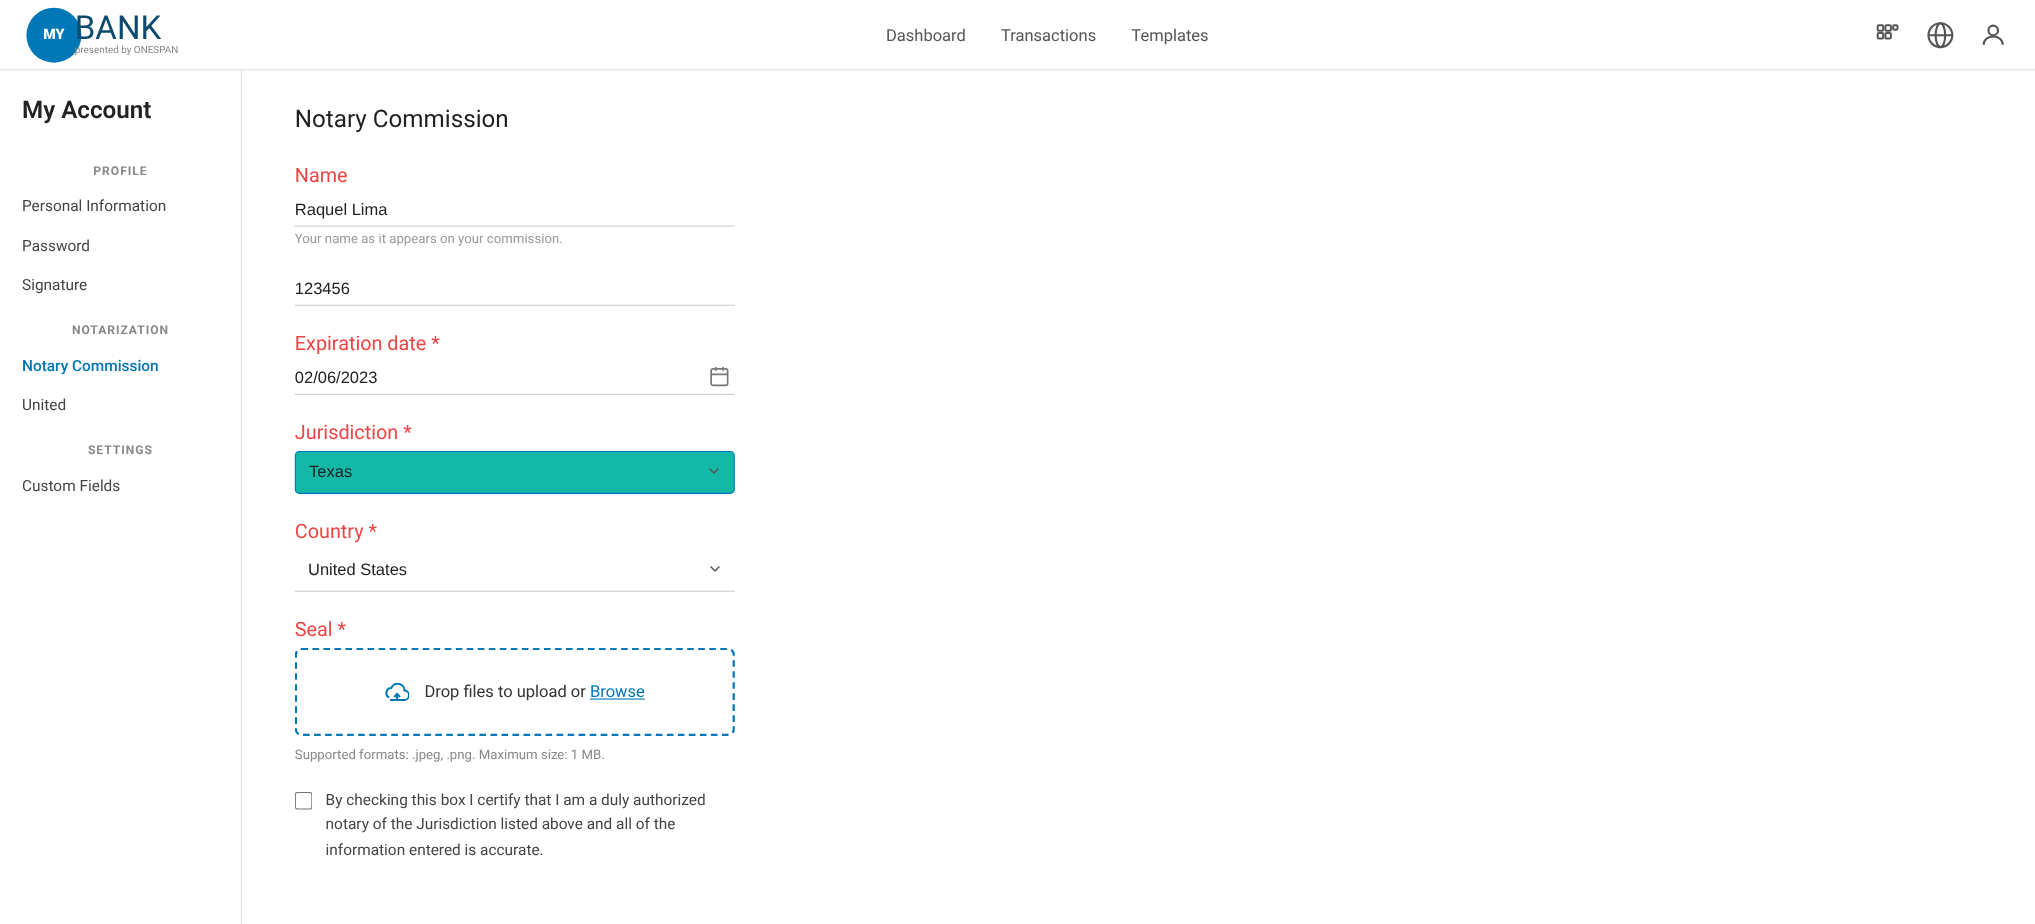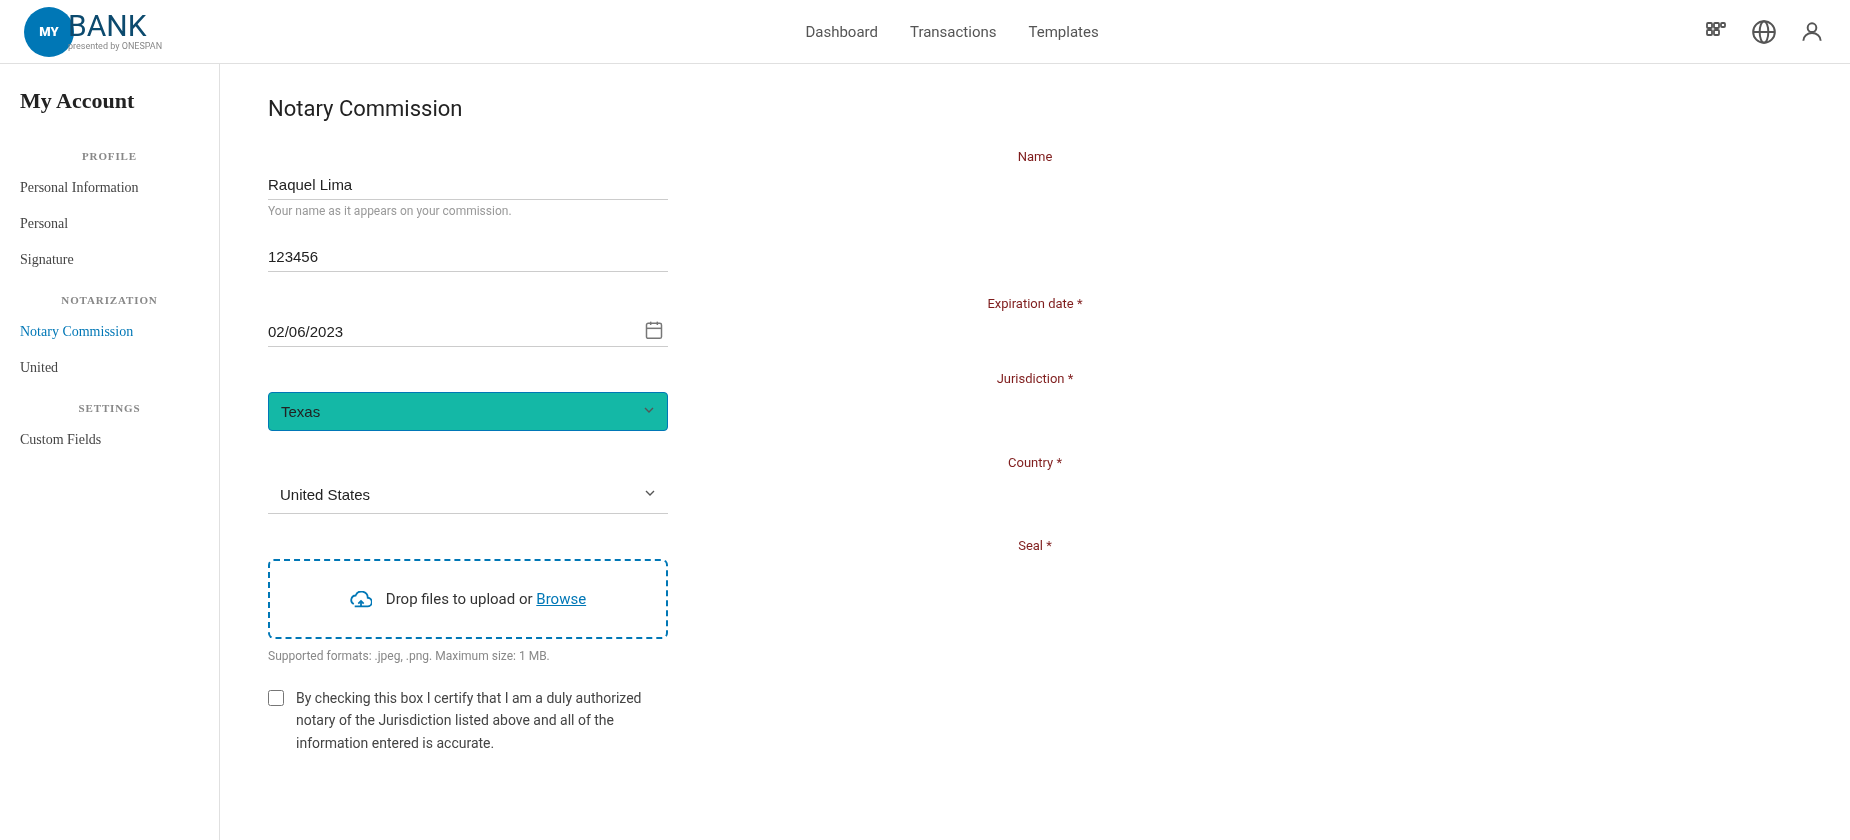--- a/index.html
+++ b/index.html
@@ -83,21 +83,20 @@
       display: flex;
       height: calc(100vh - 64px);
     }
 
     
     .sidebar {
       width: 220px;
       border-right: 1px solid #e0e0e0;
       padding: 24px 0;
       flex-shrink: 0;
-      font-family: Liberation Serif, serif;
     }
     .sidebar-account {
       font-size: 22px;
       font-weight: 600;
       padding: 0 20px 20px 20px;
       color: #222;
     }
     .sidebar-section-label {
       font-size: 11px;
       font-weight: 700;
@@ -129,25 +128,24 @@
       font-weight: 400;
       color: #222;
       margin-bottom: 28px;
     }
 
     
     .form-group {
       margin-bottom: 24px;
     }
     .form-label {
-      font-size: 13px;
-      color: #7f1d1d;
+      font-size: 18px;
+      color: #ef4444;
       margin-bottom: 6px;
       display: block;
-      text-align: center;
     }
     .form-input {
       width: 400px;
       border: none;
       border-bottom: 1px solid #ccc;
       padding: 6px 0;
       font-size: 15px;
       color: #222;
       background: transparent;
       outline: none;
@@ -302,21 +300,21 @@
   </div>
 </header>
 
 <div class="layout">
 
   <aside class="sidebar">
     <div class="sidebar-account">My Account</div>
 
     <div class="sidebar-section-label">PROFILE</div>
     <div class="sidebar-item">Personal Information</div>
-    <div class="sidebar-item">Personal</div>
+    <div class="sidebar-item">Password</div>
     <div class="sidebar-item">Signature</div>
 
     <div class="sidebar-section-label">NOTARIZATION</div>
     <div class="sidebar-item active">Notary Commission</div>
     <div class="sidebar-item">United</div>
 
     <div class="sidebar-section-label">SETTINGS</div>
     <div class="sidebar-item">Custom Fields</div>
   </aside>
 

